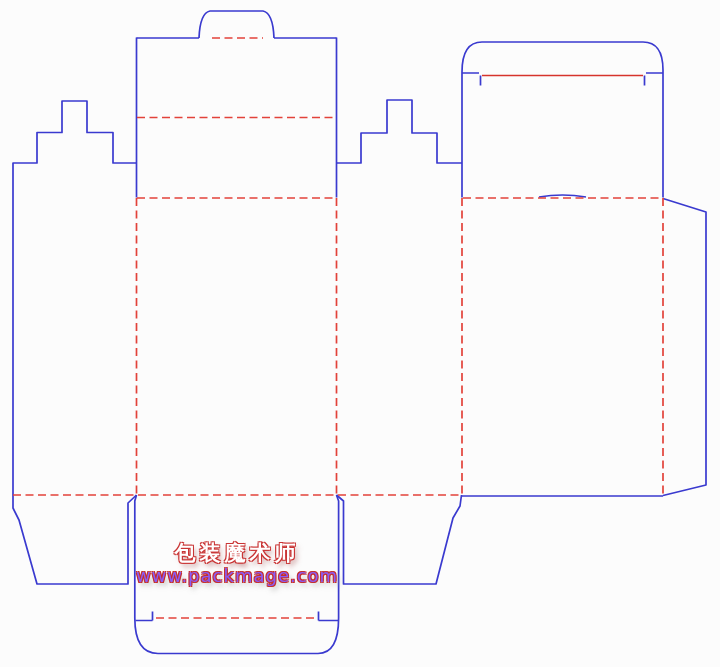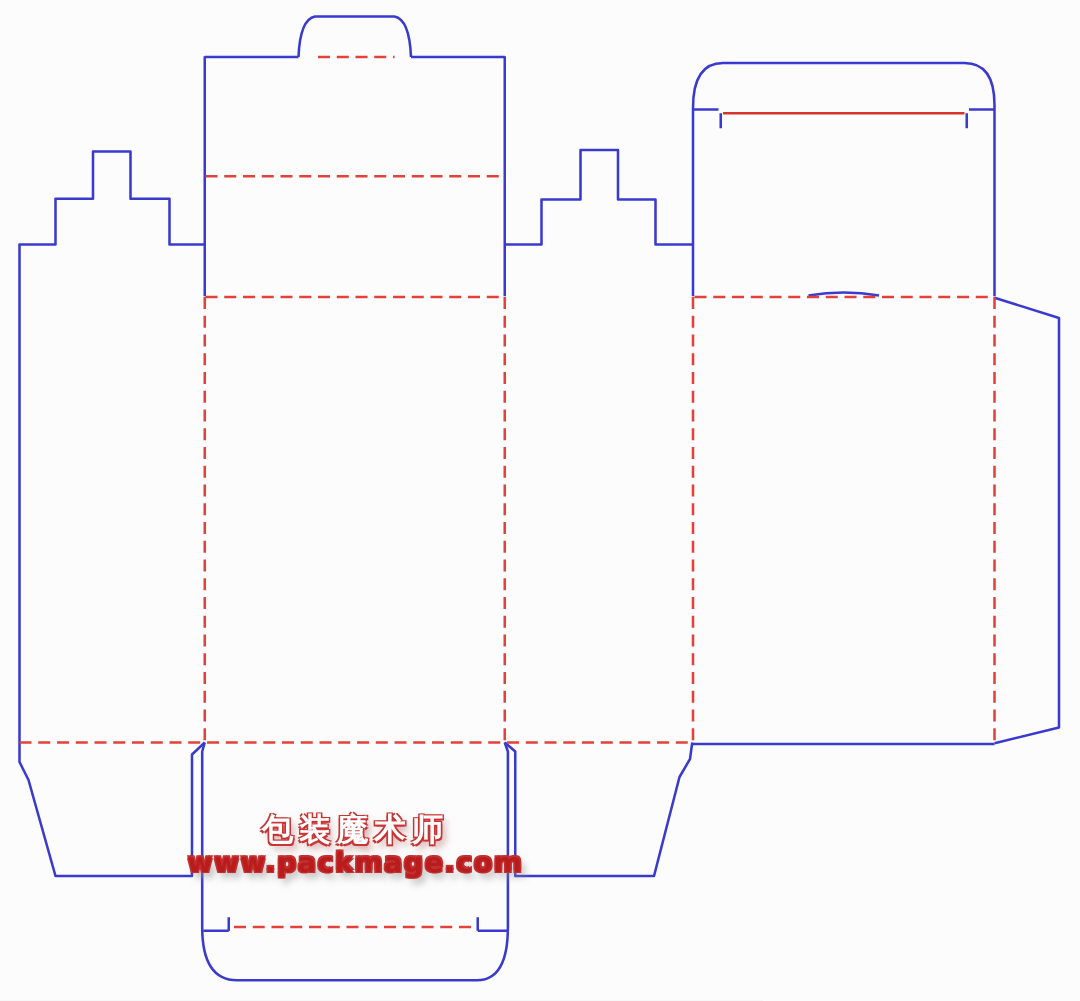--- a/index.html
+++ b/index.html
@@ -35,23 +35,23 @@
     text-shadow:
       -1px -1px 0 #c93434, 1px -1px 0 #c93434,
       -1px  1px 0 #c93434, 1px  1px 0 #c93434,
        0 0 1px #c93434,
        3px 4px 5px rgba(170,90,90,0.55);
   }
   .wm-site{
     display:block;
     margin-top:1px;
     font-size:18px;
-    font-weight:bold;
+    font-weight:normal;
     letter-spacing:1px;
-    color:#b91c1c;
+    color:#8b5cf6;
     text-shadow:
       -1px -1px 0 #c42f2f, 1px -1px 0 #c42f2f,
       -1px  1px 0 #c42f2f, 1px  1px 0 #c42f2f,
        0 0 1px #c42f2f,
        3px 4px 5px rgba(150,150,150,0.7);
   }
 </style>
 </head>
 <body>
 

